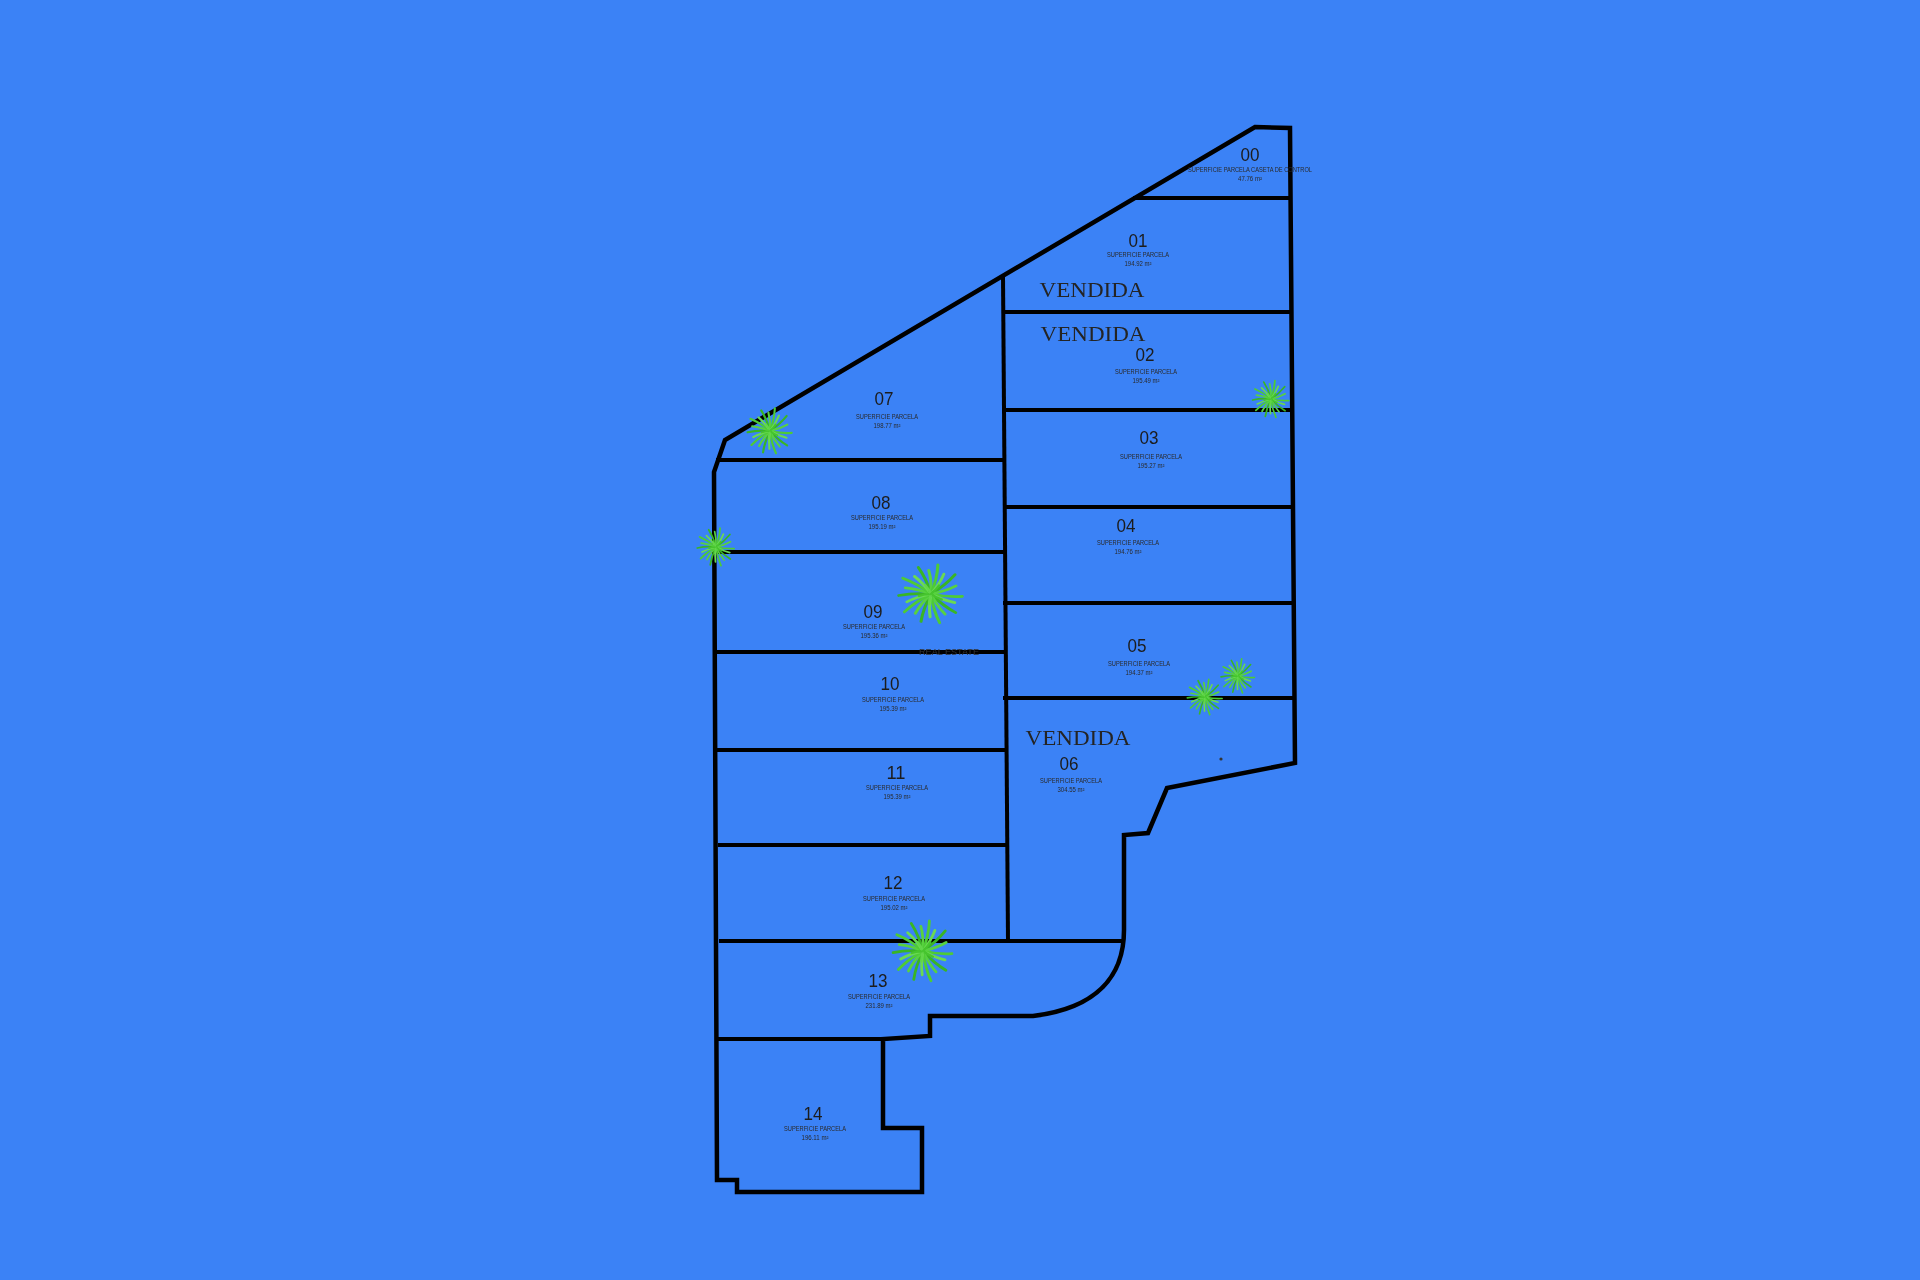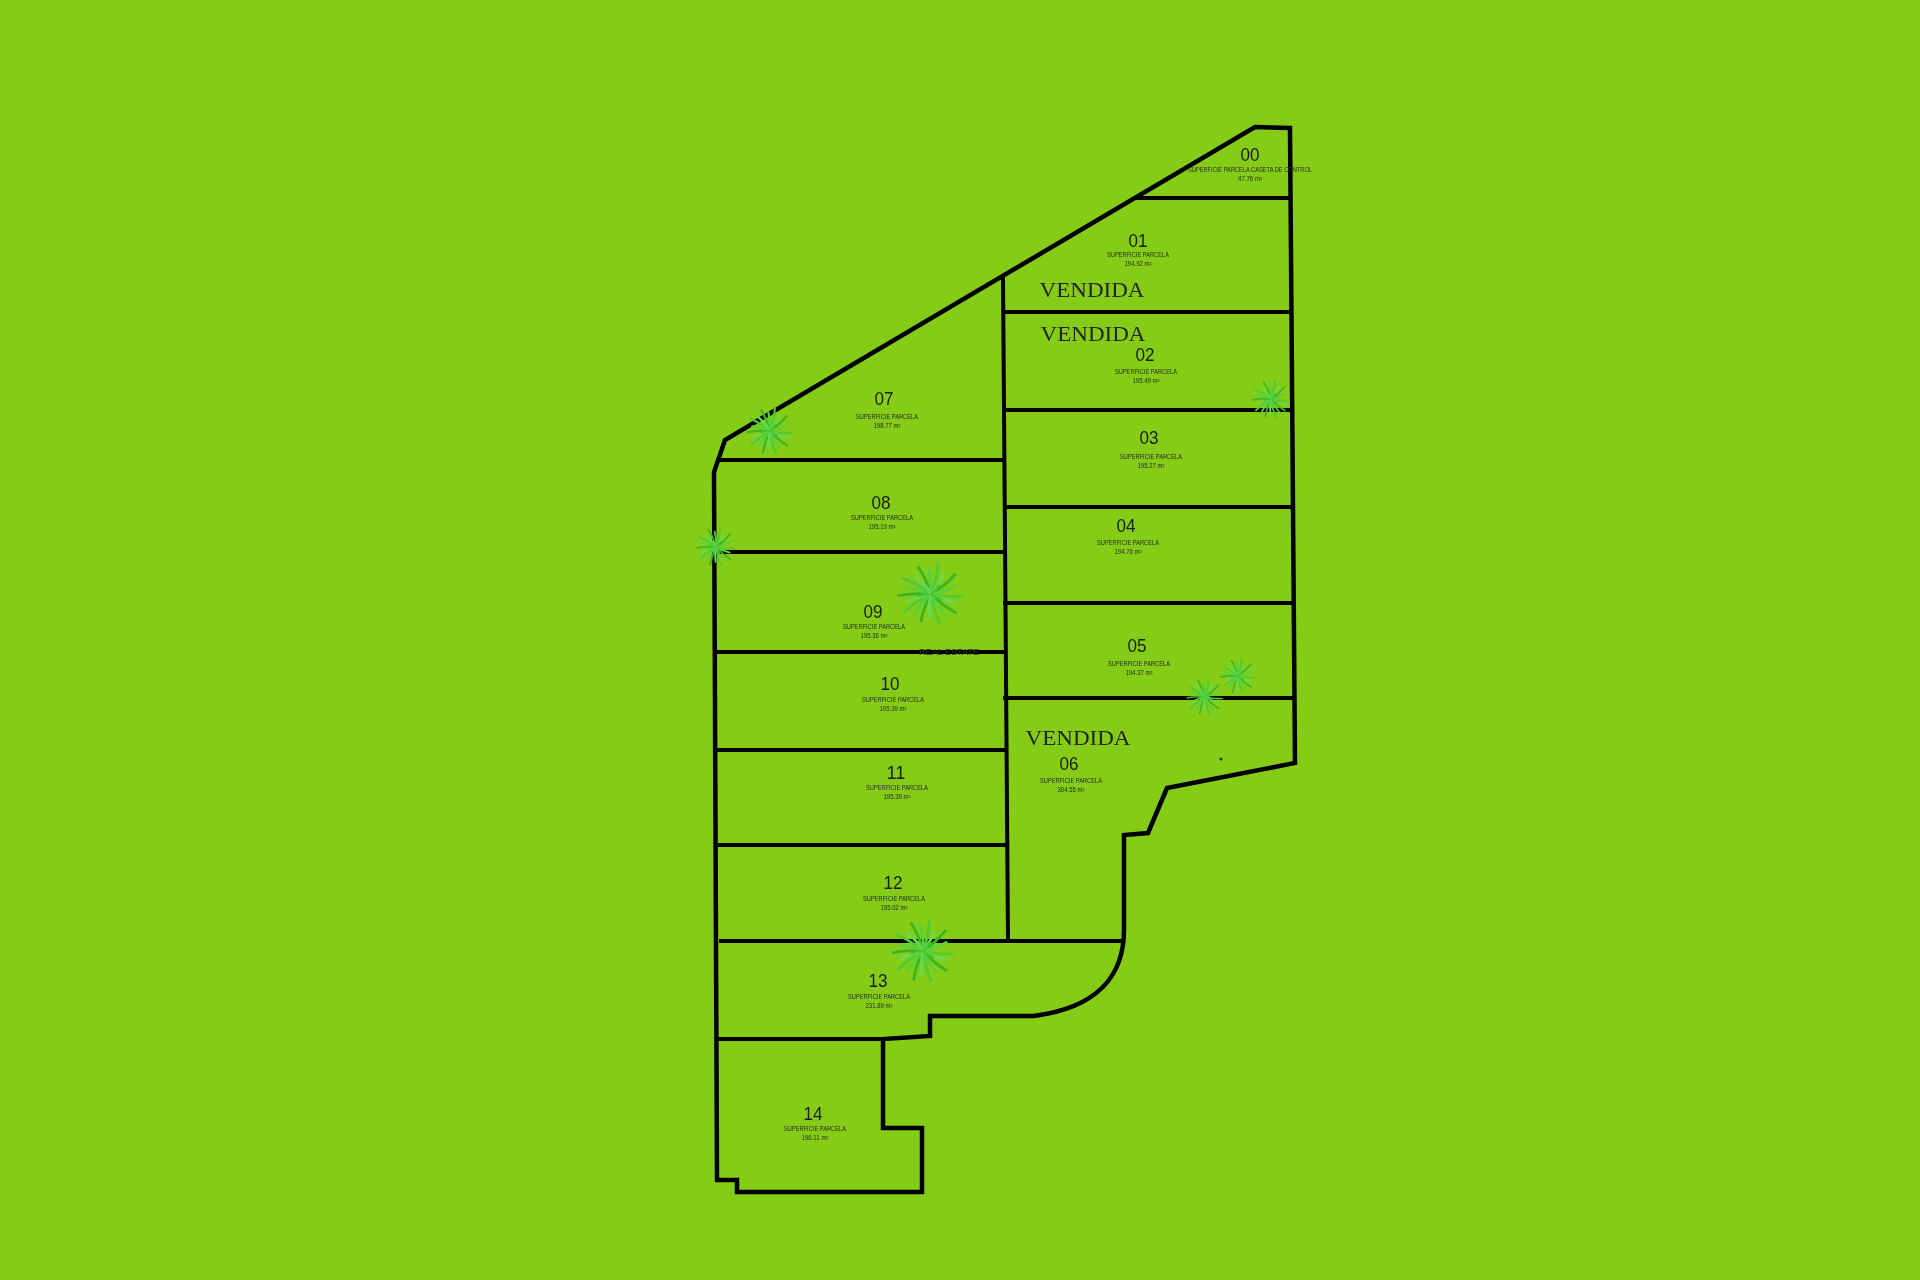--- a/index.html
+++ b/index.html
@@ -1,16 +1,16 @@
 <!DOCTYPE html>
 <html><head>
 <meta charset="utf-8">
 <style>
   html,body{margin:0;padding:0;background:#ffffff;width:1920px;height:1280px;overflow:hidden;}
-  .plan-wrap{position:relative;width:1920px;height:1280px;background:#84cc16;}
+  .plan-wrap{position:relative;width:1920px;height:1280px;background:#3b82f6;}
   svg{position:absolute;left:0;top:0;}
   text{font-family:"Liberation Sans",sans-serif;fill:#222;}
   .pnum{font-size:19px;fill:#1c1c1c;}
   .pdesc{font-size:7.5px;fill:#2a2a2a;}
   .parea{font-size:6.5px;fill:#2a2a2a;}
   .vendida{font-family:"Liberation Serif",serif;font-size:22px;fill:#242424;}
   .wm{font-size:9px;fill:#333333;}
 </style>
 </head>
 <body>

